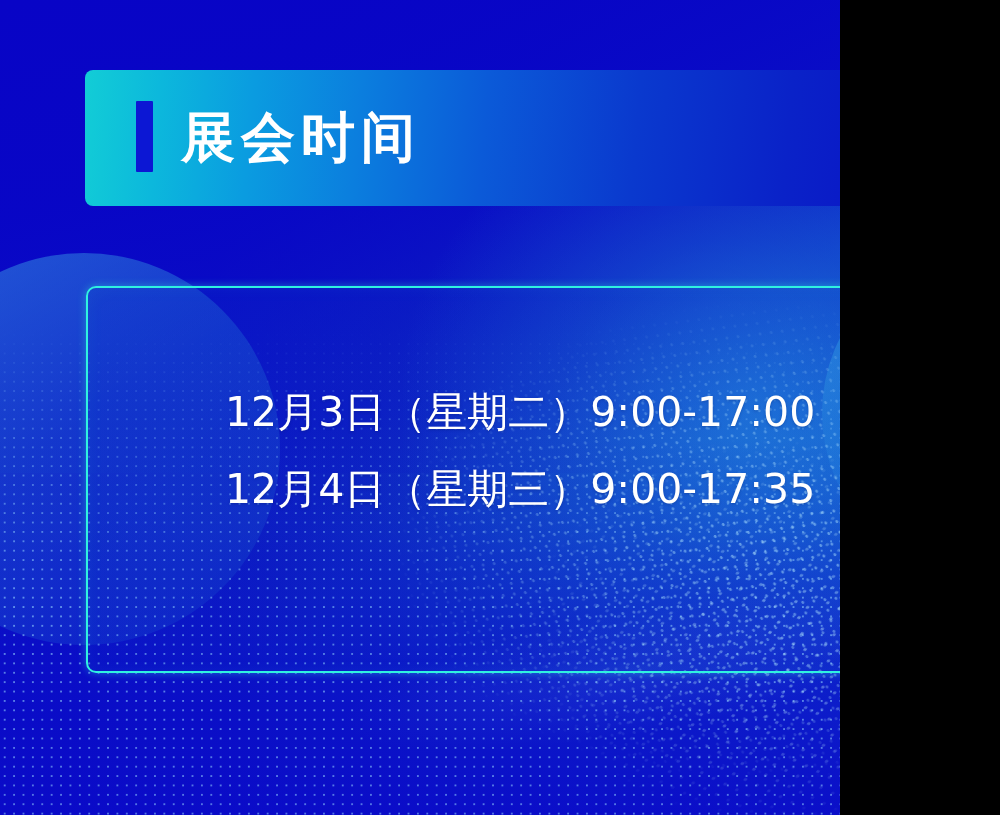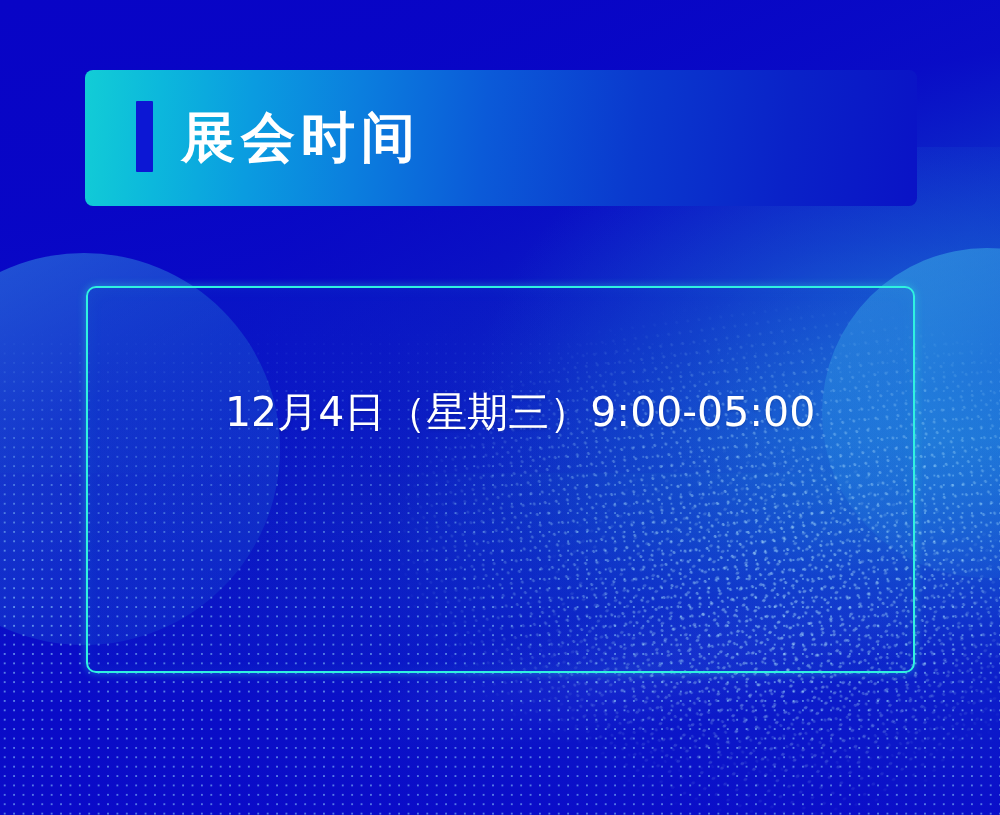--- a/index.html
+++ b/index.html
@@ -3,21 +3,21 @@
 <meta charset="utf-8">
 <title>展会时间</title>
 <style>
   html, body {
     margin: 0;
     padding: 0;
     background: #000;
   }
   #poster {
     position: relative;
-    width: 1000px;
+    width: 840px;
     height: 815px;
     overflow: hidden;
     font-family: "Liberation Sans", "DejaVu Sans", sans-serif;
     background: #6d28d9;
   }
 
   
   .bg-base {
     position: absolute;
     inset: 0;
@@ -233,16 +233,17 @@
   </div>
 
   <div class="header-bar">
     <div class="header-accent"></div>
     <div class="header-title">展会时间</div>
   </div>
 
   <div class="info-card"></div>
 
   <div class="date-list">
-    <div class="date-line">12月4日（星期三）9:00-05:00</div>
+    <div class="date-line">12月3日（星期二）9:00-17:00</div>
+    <div class="date-line">12月4日（星期三）9:00-17:35</div>
   </div>
 
 </div>
 
 </body></html>

